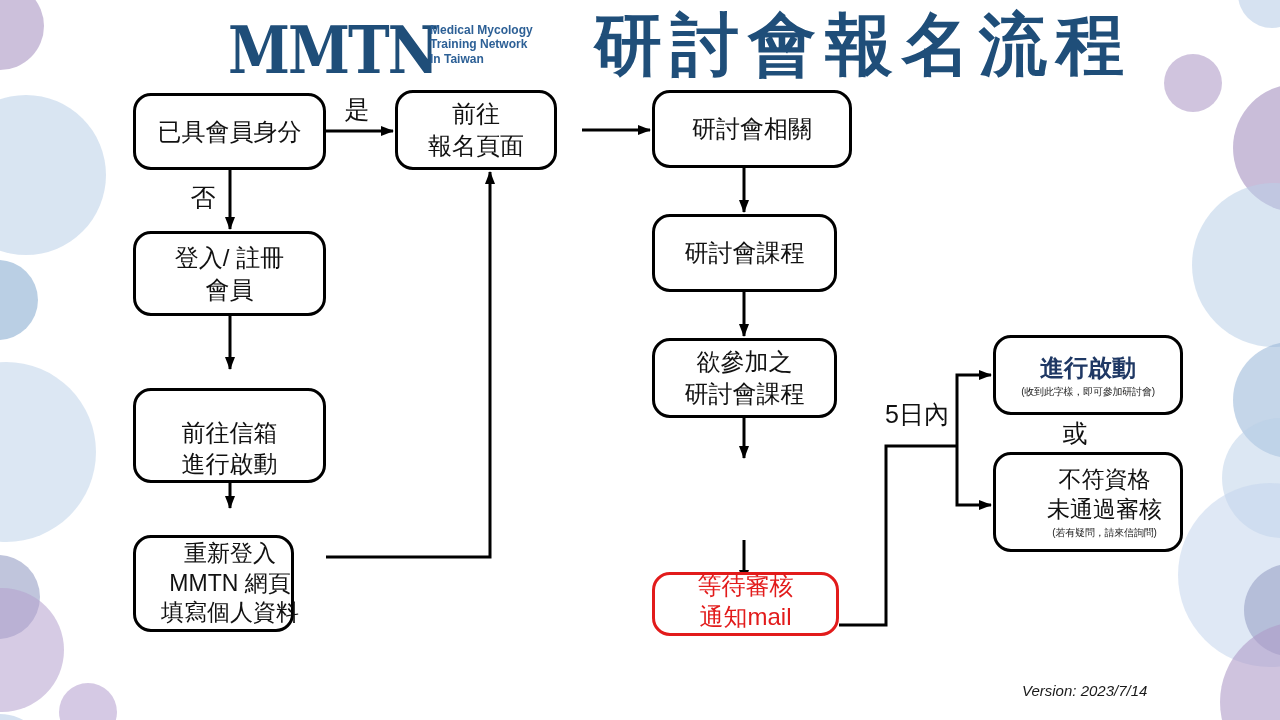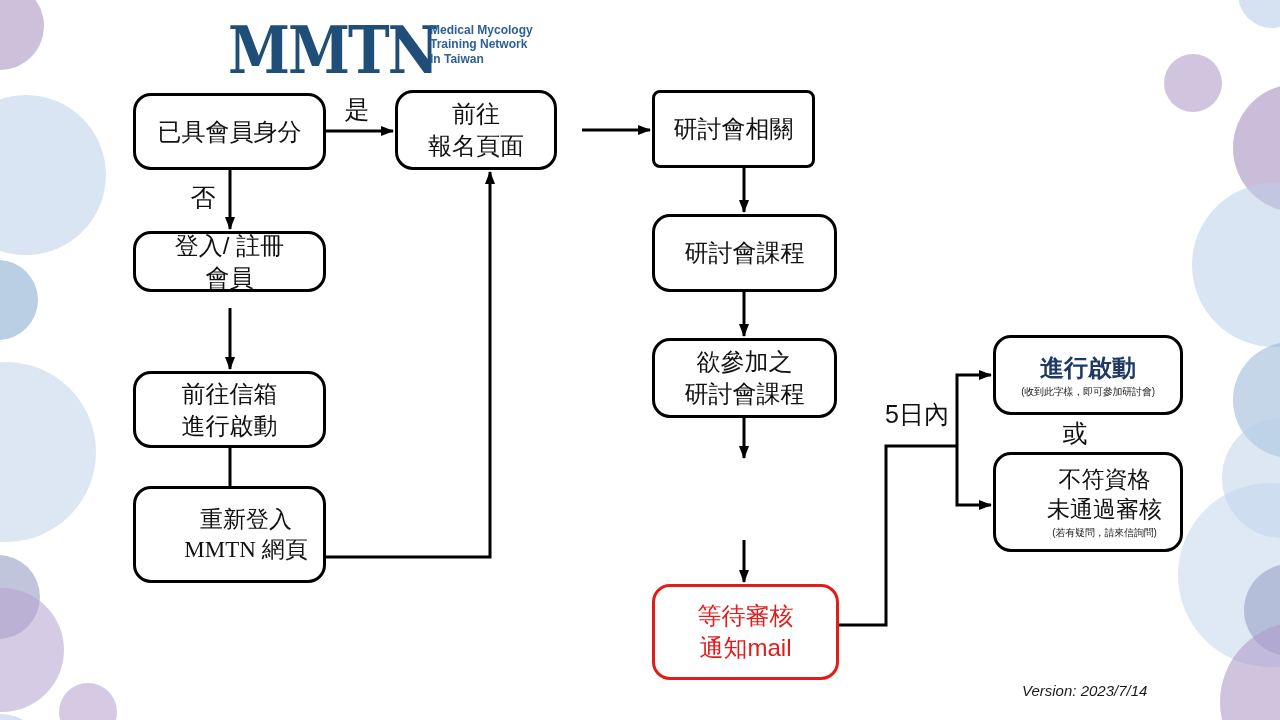--- a/index.html
+++ b/index.html
@@ -90,20 +90,21 @@
     <div class="circle" style="left:1244px;top:564px;width:92px;height:92px;background:rgba(140,148,190,.5);"></div>
     <div class="circle" style="left:1220px;top:622px;width:160px;height:160px;background:rgba(175,155,200,.6);"></div>
   </div>
 
   <div class="logo-acronym">MMTN</div>
   <div class="logo-sub">
     <span class="bline" style="display:block">Medical Mycology</span>
     <span class="bline" style="display:block">Training Network</span>
     <span class="bline" style="display:block">In Taiwan</span>
   </div>
+  <h1 class="page-title">研討會報名流程</h1>
 
   <svg class="connectors" width="1280" height="720" viewBox="0 0 1280 720">
     <defs>
       <marker id="arrow" markerUnits="userSpaceOnUse" markerWidth="16" markerHeight="14" refX="12" refY="5" orient="auto">
         <path d="M0,0 L13,5 L0,10 z" fill="#000"></path>
       </marker>
     </defs>
     <path d="M326 131 H393" stroke="#000" stroke-width="3" fill="none" marker-end="url(#arrow)"></path>
     <path d="M230 170 V229" stroke="#000" stroke-width="3" fill="none" marker-end="url(#arrow)"></path>
     <path d="M230 308 V369" stroke="#000" stroke-width="3" fill="none" marker-end="url(#arrow)"></path>
@@ -121,50 +122,51 @@
 
   <div class="box" style="left:133px;top:93px;width:193px;height:77px;align-items:center;">
     <span class="bline">已具會員身分</span>
   </div>
 
   <div class="box" style="left:395px;top:90px;width:162px;height:80px;">
     <span class="bline">前往</span>
     <span class="bline">報名頁面</span>
   </div>
 
-  <div class="box" style="left:652px;top:90px;width:163px;height:78px;border-radius:8px;">
+  <div class="box" style="left:652px;top:90px;width:200px;height:78px;">
     <span class="bline">研討會相關</span>
   </div>
 
-  <div class="box" style="left:133px;top:231px;width:193px;height:61px;">
+  <div class="box" style="left:133px;top:231px;width:193px;height:85px;">
     <span class="bline">登入/ 註冊</span>
     <span class="bline">會員</span>
   </div>
 
-  <div class="box" style="left:133px;top:371px;width:193px;height:77px;">
+  <div class="box" style="left:133px;top:388px;width:193px;height:95px;justify-content:flex-end;">
     <span class="bline">前往信箱</span>
     <span class="bline">進行啟動</span>
   </div>
 
-  <div class="box small-text" style="left:133px;top:486px;width:193px;height:97px;font-family:Liberation Serif, serif;">
+  <div class="box small-text" style="left:133px;top:535px;width:161px;height:97px;">
     <span class="bline">重新登入</span>
     <span class="bline">MMTN 網頁</span>
+    <span class="bline">填寫個人資料</span>
   </div>
 
   <div class="box" style="left:652px;top:214px;width:185px;height:78px;">
     <span class="bline">研討會課程</span>
   </div>
 
   <div class="box" style="left:652px;top:338px;width:185px;height:80px;">
     <span class="bline">欲參加之</span>
     <span class="bline">研討會課程</span>
   </div>
 
 
-  <div class="box red" style="left:652px;top:584px;width:187px;height:96px;">
+  <div class="box red" style="left:652px;top:572px;width:187px;height:64px;justify-content:flex-end;">
     <span class="bline">等待審核</span>
     <span class="bline">通知mail</span>
   </div>
 
   <div class="box" style="left:993px;top:335px;width:190px;height:80px;">
     <span class="success-title">進行啟動</span>
     <span class="note">(收到此字樣，即可參加研討會)</span>
   </div>
 
   <div class="box small-text" style="left:993px;top:452px;width:190px;height:100px;">

